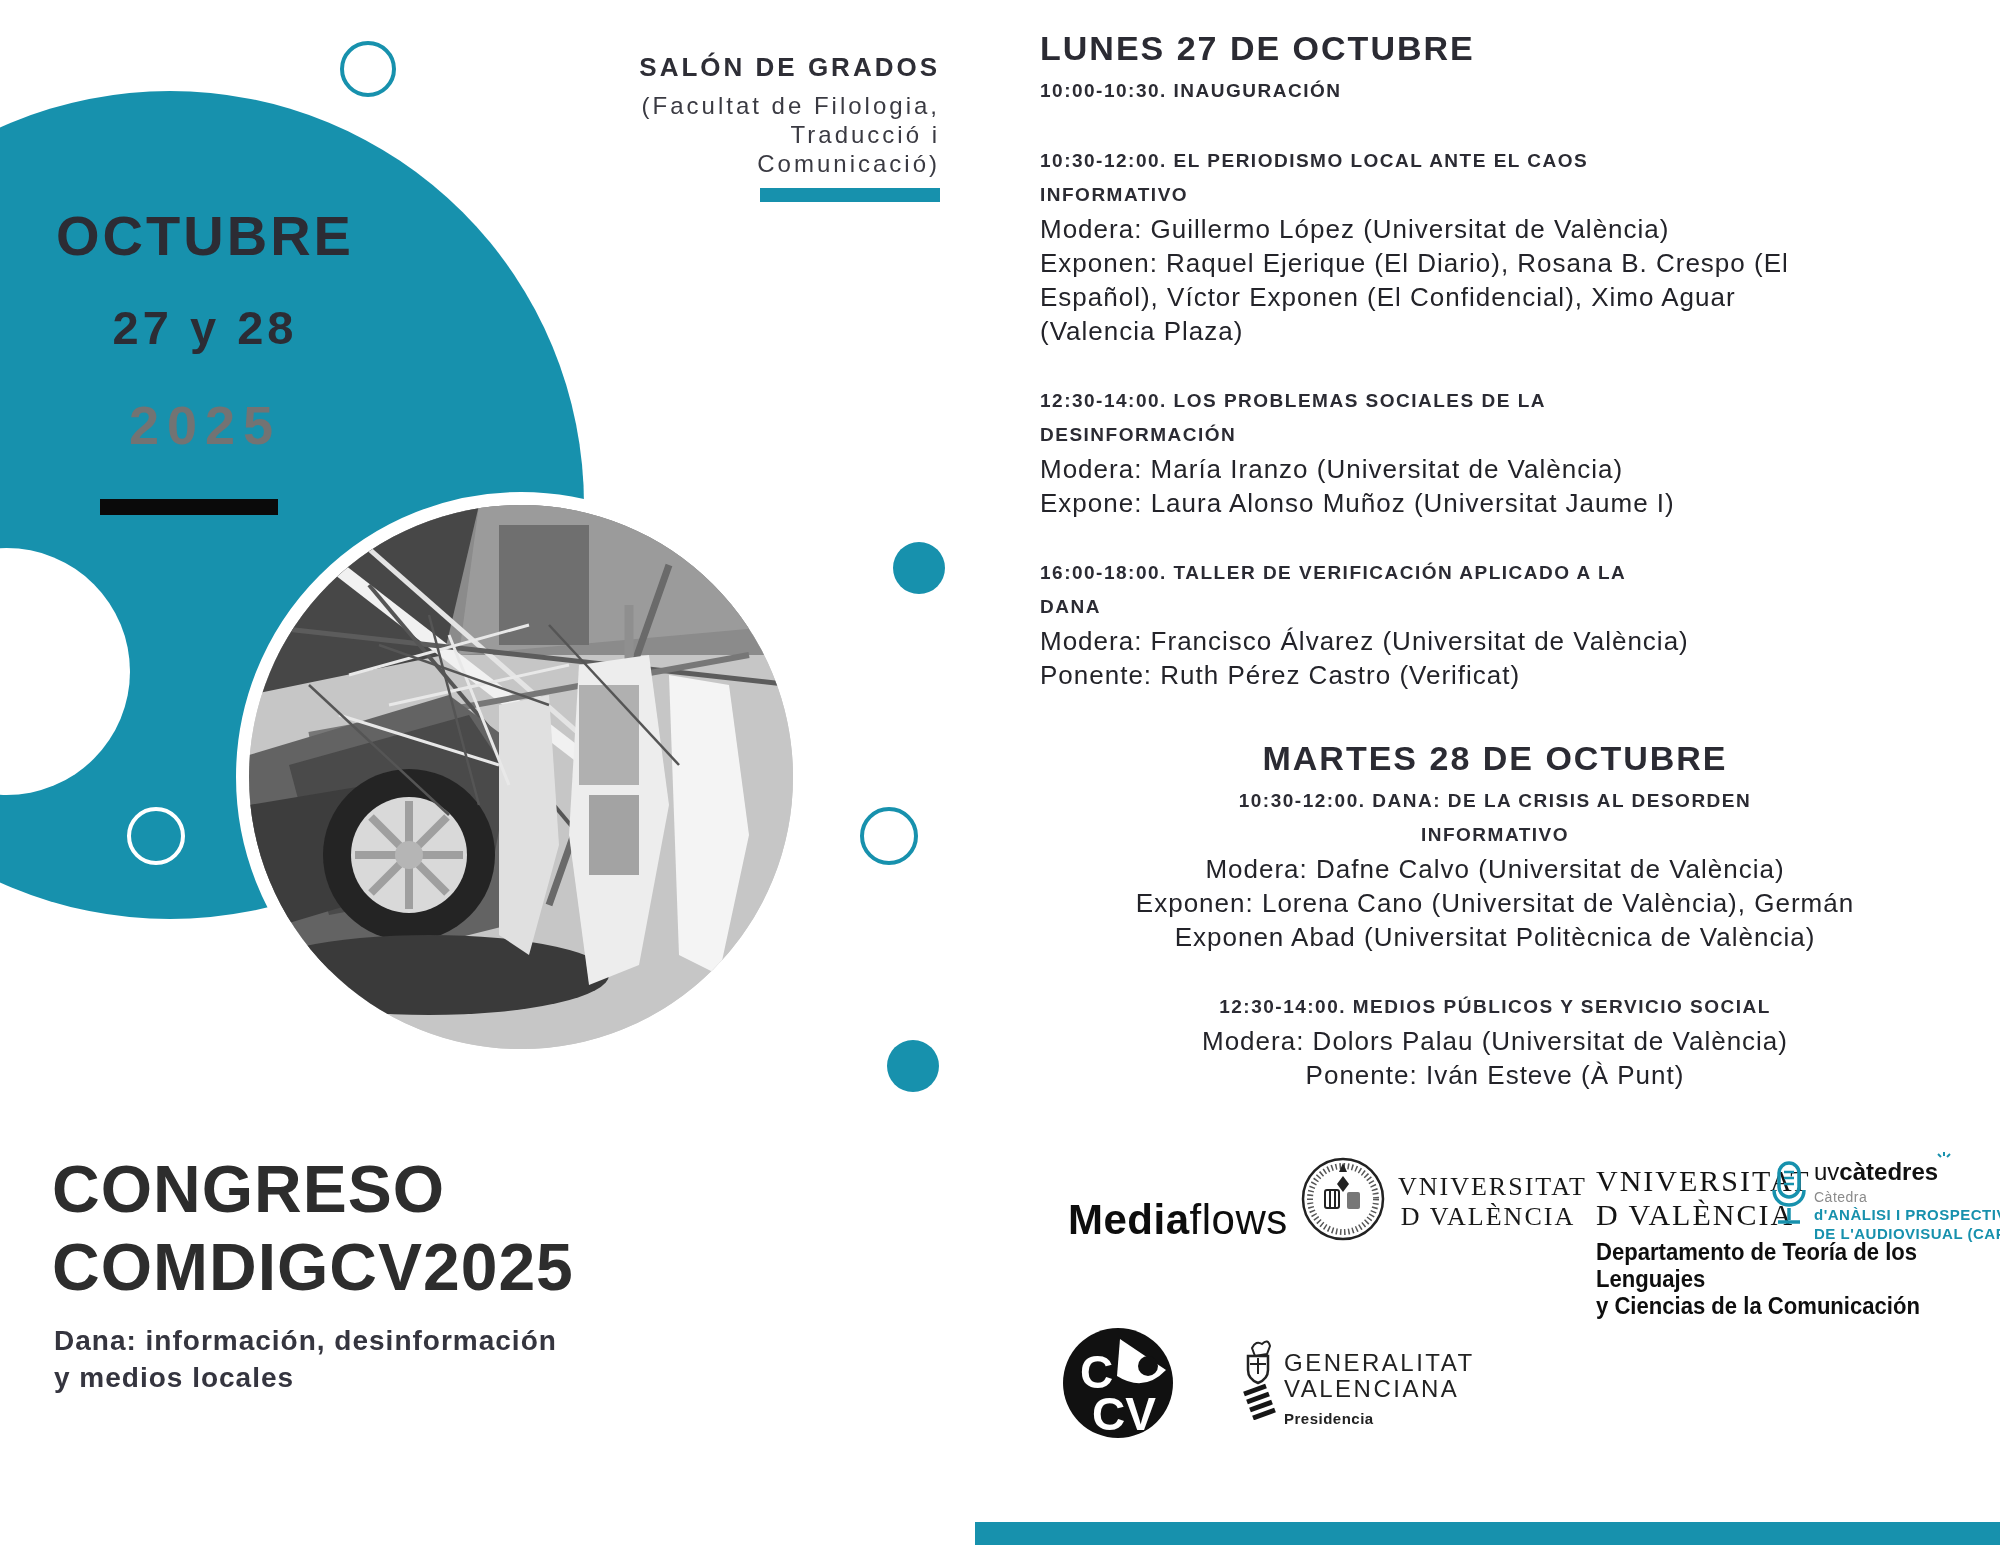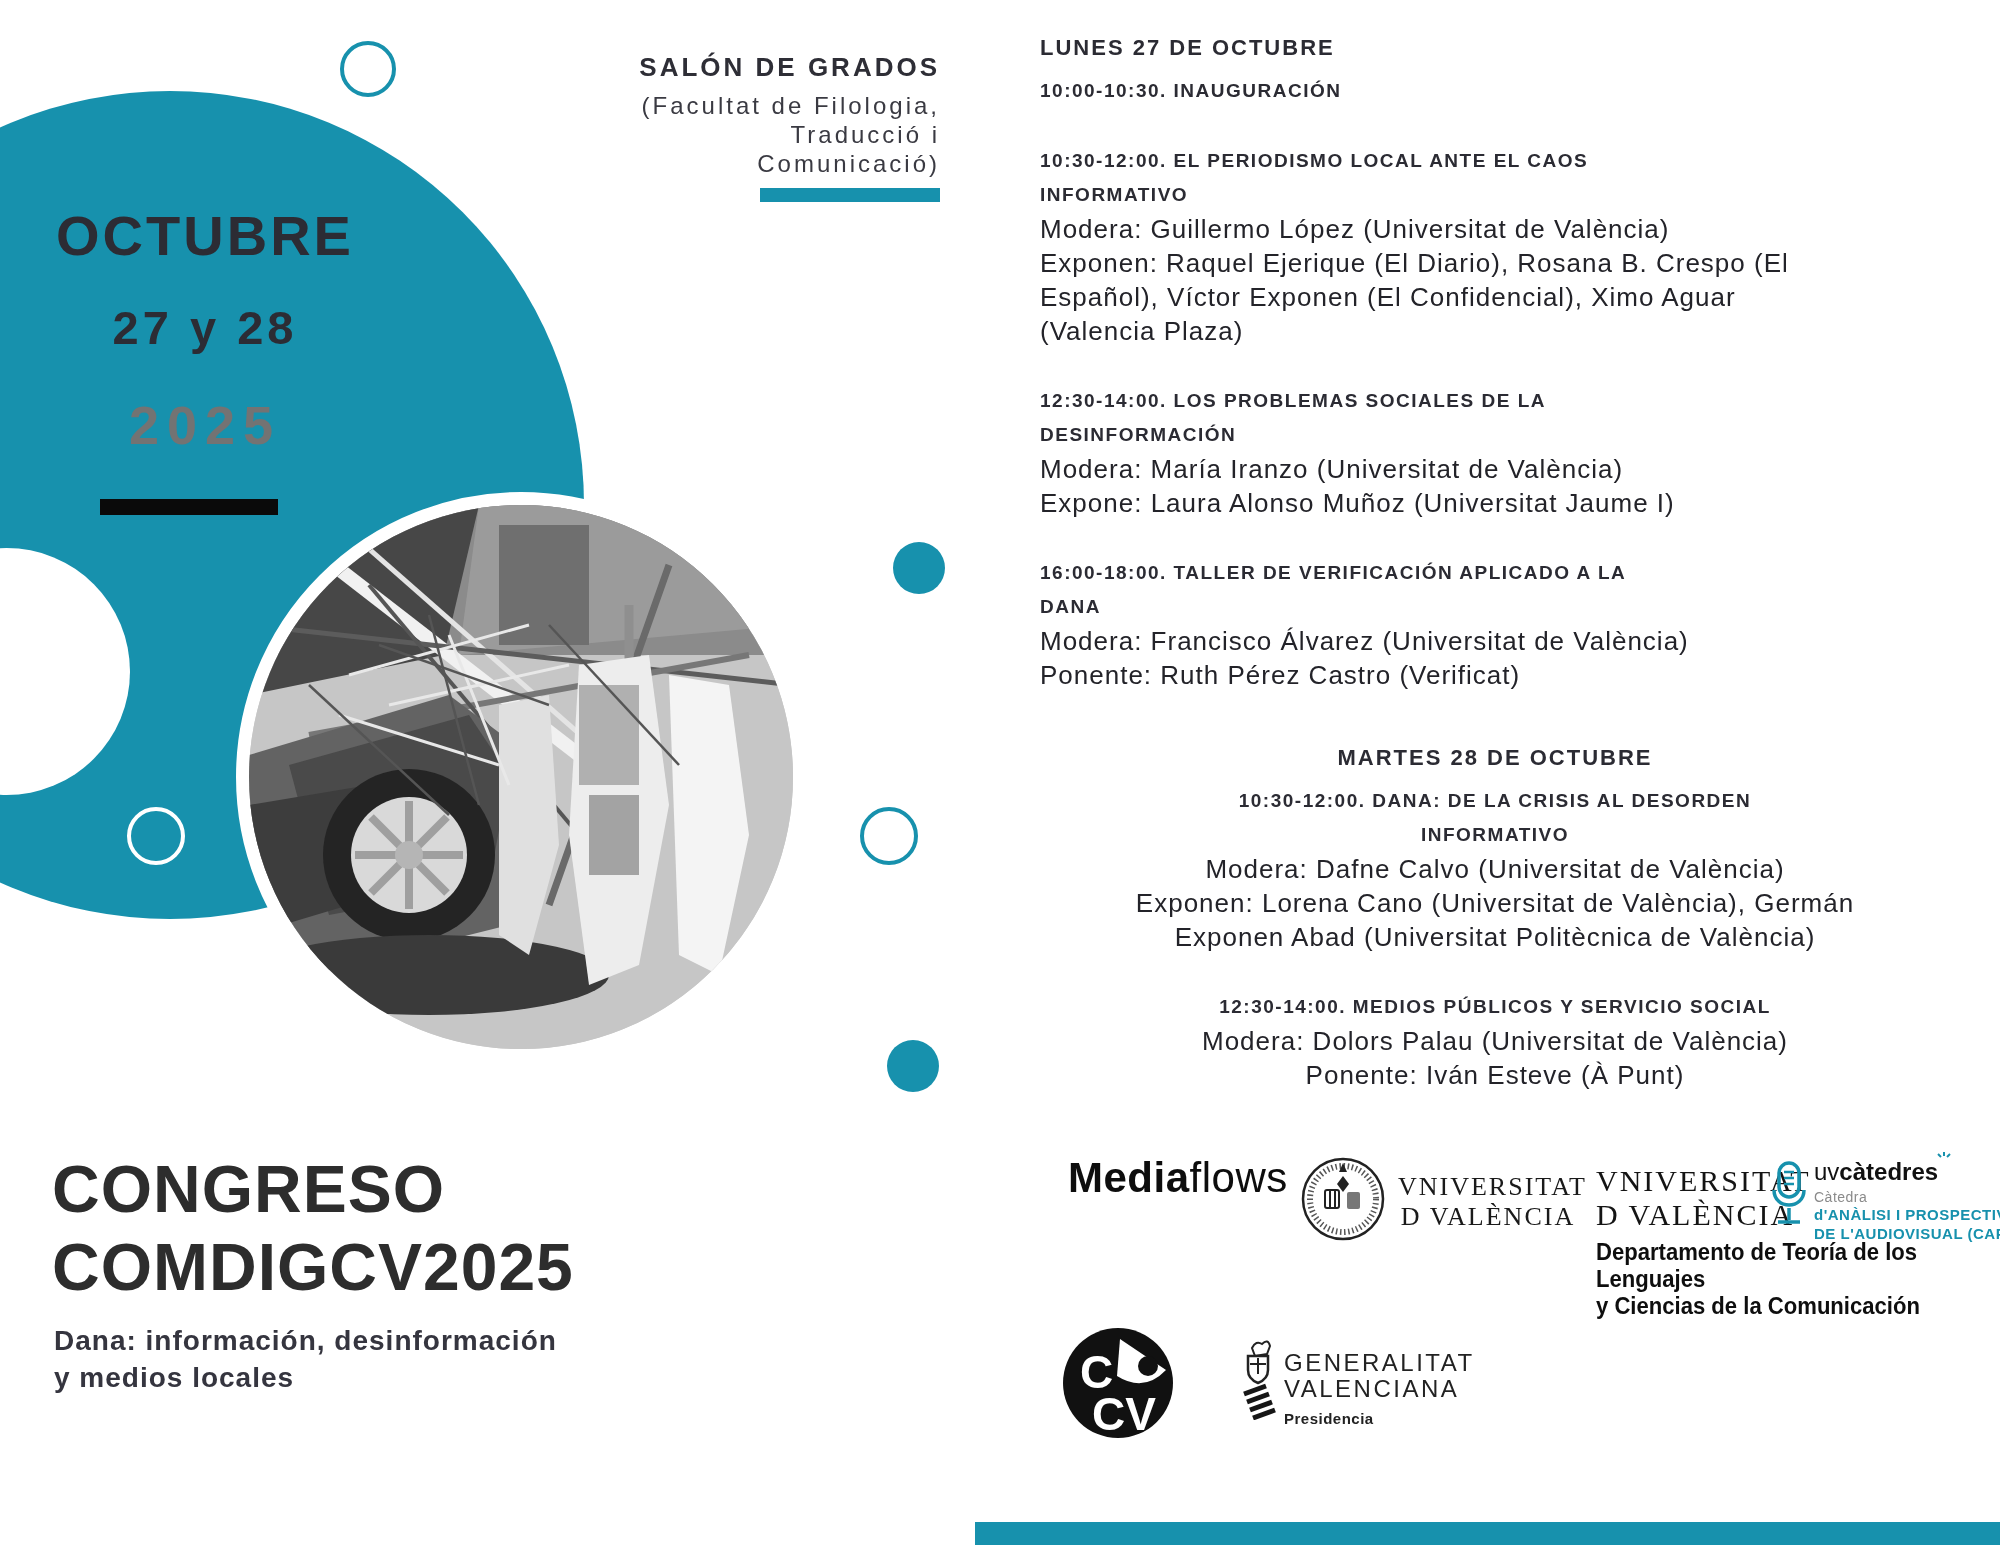--- a/index.html
+++ b/index.html
@@ -38,32 +38,32 @@
     font-size:54px;font-weight:800;letter-spacing:8px;color:#737373;}
   .date-bar{position:absolute;left:100px;top:499px;width:178px;height:16px;background:var(--barblack);}
   
   .venue{position:absolute;left:540px;top:52px;width:400px;text-align:right;}
   .venue-title{font-size:26px;font-weight:700;letter-spacing:3px;color:#2e2e36;margin-bottom:8px;}
   .venue-line{font-size:24px;font-weight:400;letter-spacing:3px;color:#3a3a42;line-height:29px;}
   .venue-bar{position:absolute;left:760px;top:188px;width:180px;height:14px;background:var(--teal);}
   
   .schedule{position:absolute;left:1040px;top:28px;width:910px;color:var(--dark);}
   .day + .day{margin-top:46px;text-align:center;}
-  .day-title{font-size:22px;font-weight:800;letter-spacing:2px;line-height:40px;color:var(--dark);}
+  .day-title{font-size:34px;font-weight:800;letter-spacing:2px;line-height:40px;color:var(--dark);}
   .session{margin-top:36px;}
   .session.first{margin-top:6px;}
   .session-title-line{font-size:19px;font-weight:700;letter-spacing:1.5px;line-height:34px;color:var(--dark);}
   .session-detail-line{font-size:26px;font-weight:400;letter-spacing:1px;line-height:34px;color:#232329;}
   
   .congress-title{position:absolute;left:52px;top:1150px;}
   .congress-title-line{font-size:66px;font-weight:800;letter-spacing:1px;line-height:78px;color:var(--title);}
   .congress-subtitle{position:absolute;left:54px;top:1322px;}
   .congress-subtitle-line{font-size:28px;font-weight:700;letter-spacing:1px;line-height:37px;color:var(--subtitle);}
   
-  .mediaflows{position:absolute;left:1068px;top:1154px;font-size:42px;color:#0d0d0d;letter-spacing:0.5px;text-align:right;}
+  .mediaflows{position:absolute;left:1068px;top:1196px;font-size:42px;color:#0d0d0d;letter-spacing:0.5px;text-align:right;}
   .mediaflows .mf-bold{font-weight:800;}
   .mediaflows .mf-light{font-weight:400;}
   .uv-seal{position:absolute;left:1300px;top:1156px;}
   .uv-wordmark{position:absolute;left:1398px;top:1172px;font-family:"Liberation Serif","DejaVu Serif",serif;color:#1a1a1a;text-align:center;width:180px;}
   .uv-wordmark .l1{font-size:26px;letter-spacing:2px;}
   .uv-wordmark .l2{font-size:26px;letter-spacing:2px;}
   .uv2-wordmark{position:absolute;left:1596px;top:1164px;font-family:"Liberation Serif","DejaVu Serif",serif;color:#141414;}
   .uv2-wordmark .l1{font-size:30px;letter-spacing:2px;}
   .uv2-wordmark .l2{font-size:30px;letter-spacing:2px;}
   .mic{position:absolute;left:1770px;top:1160px;}

